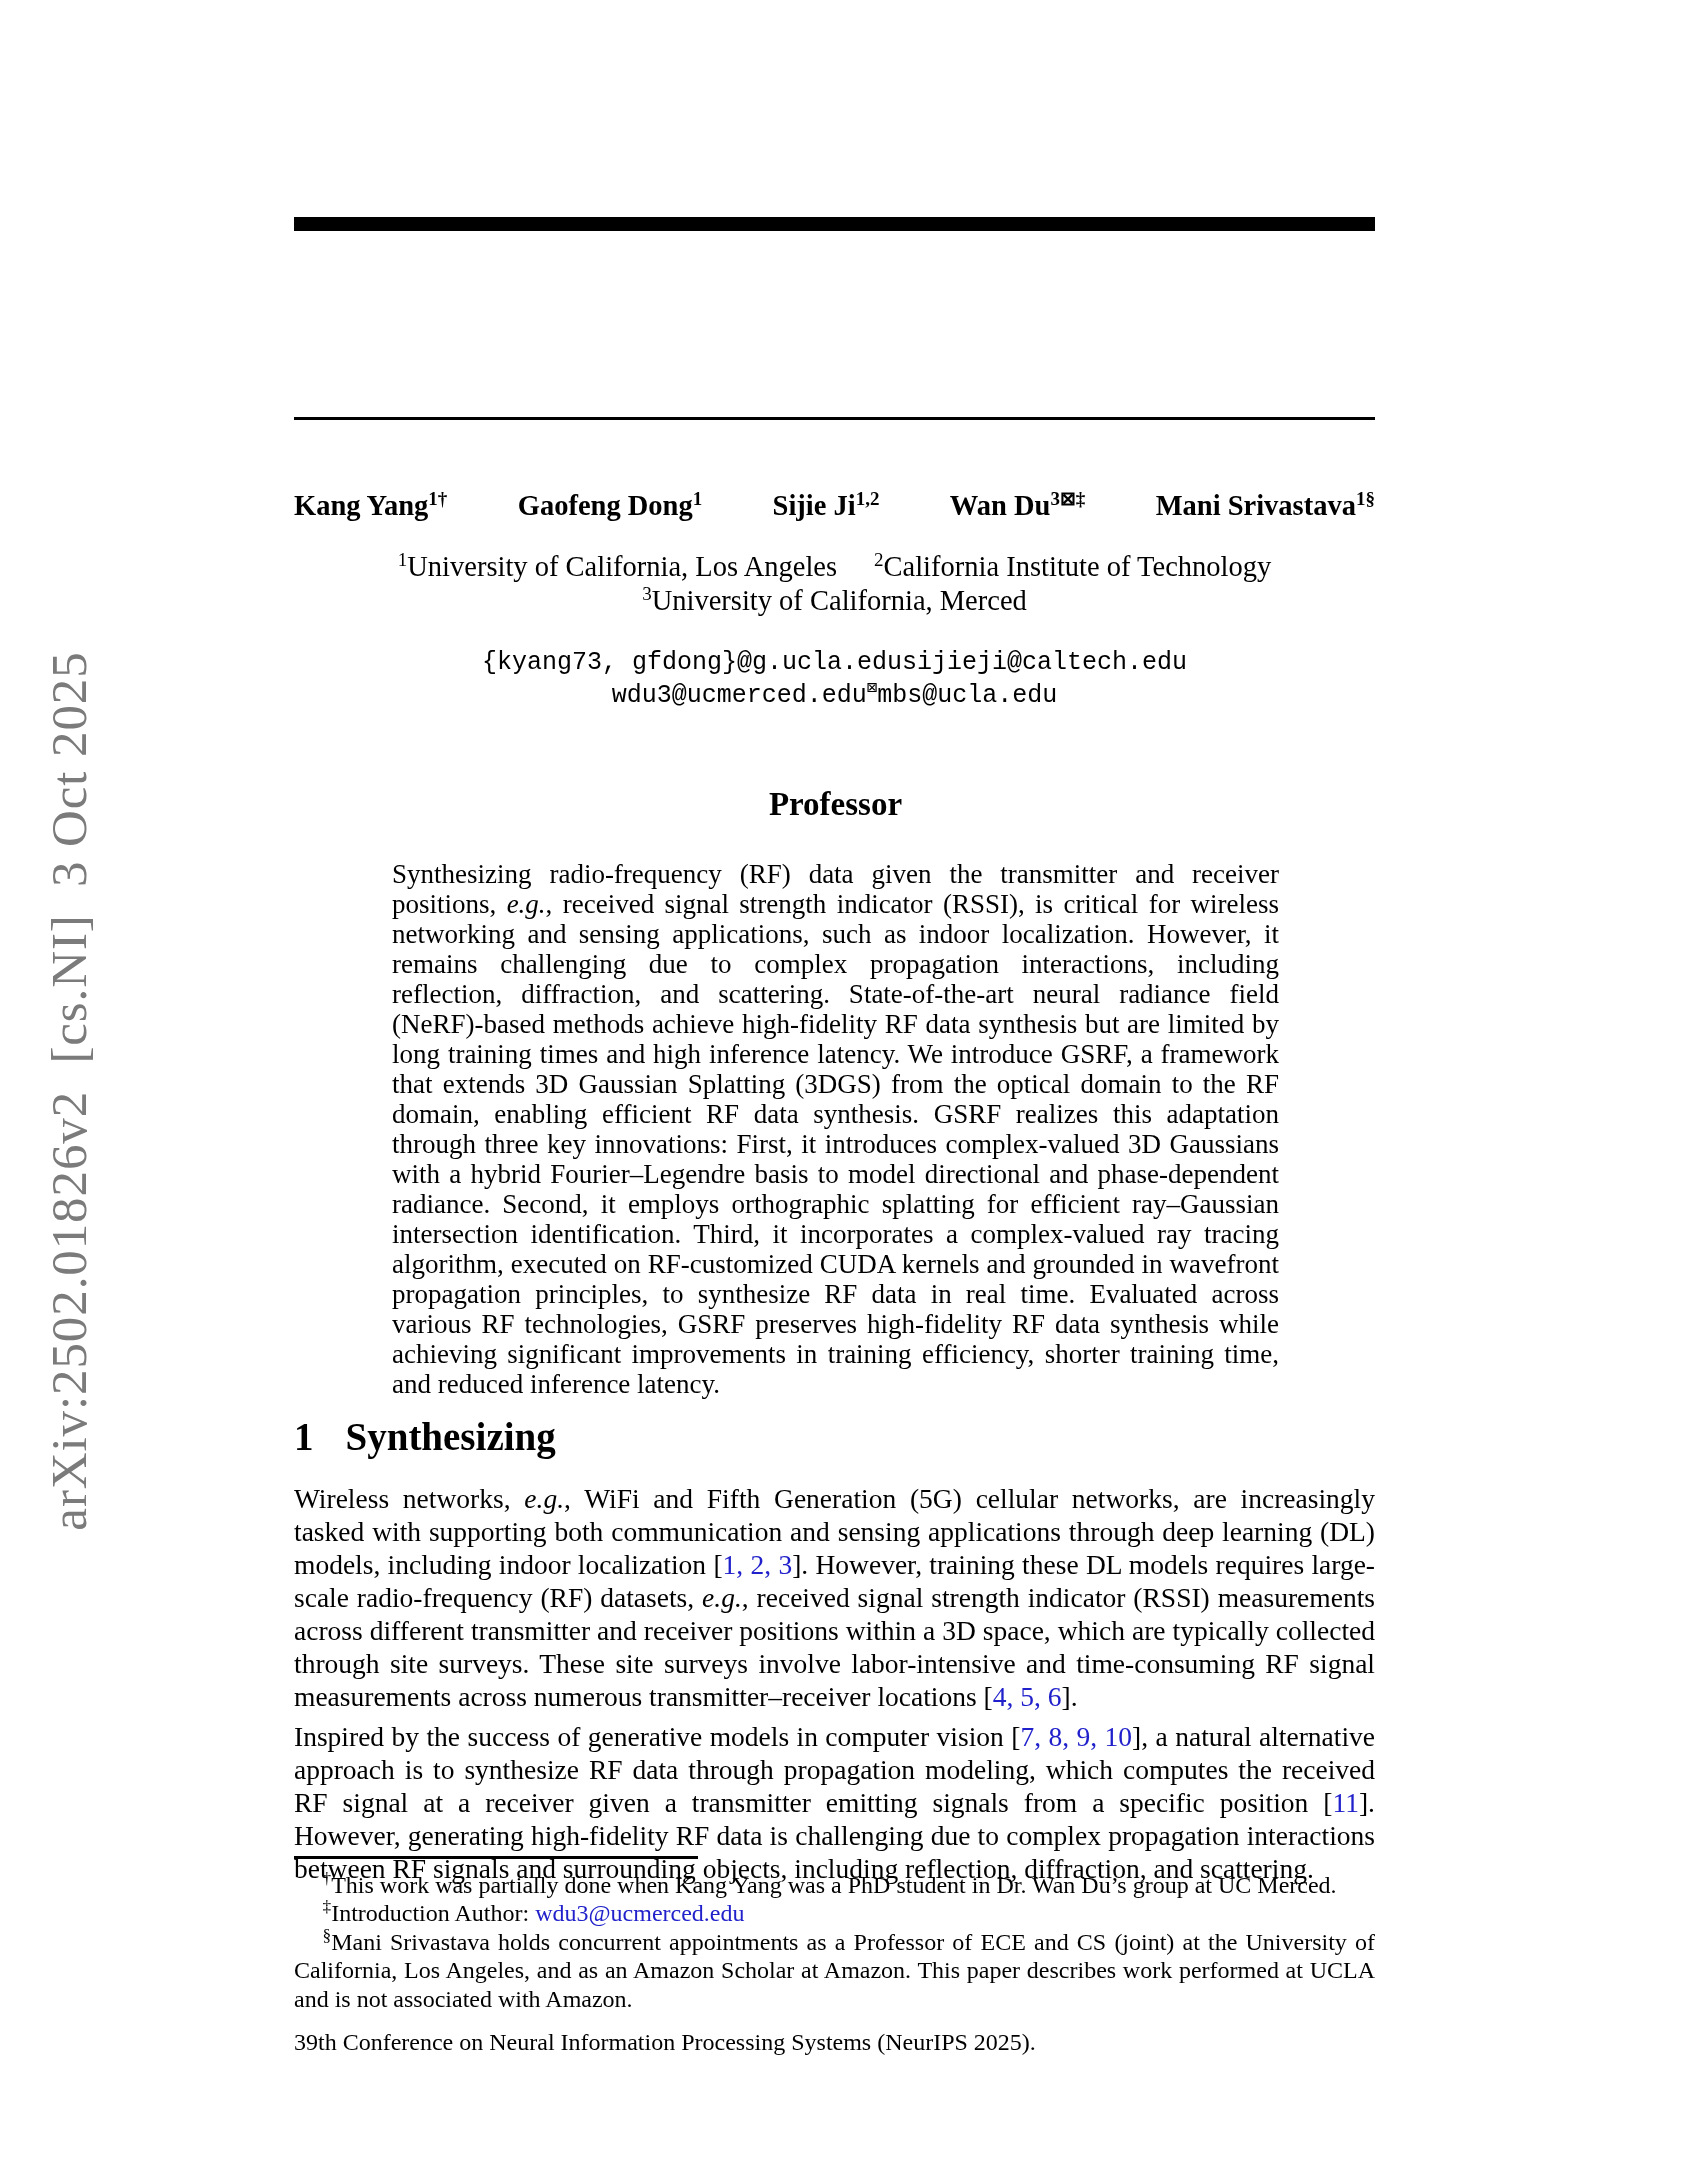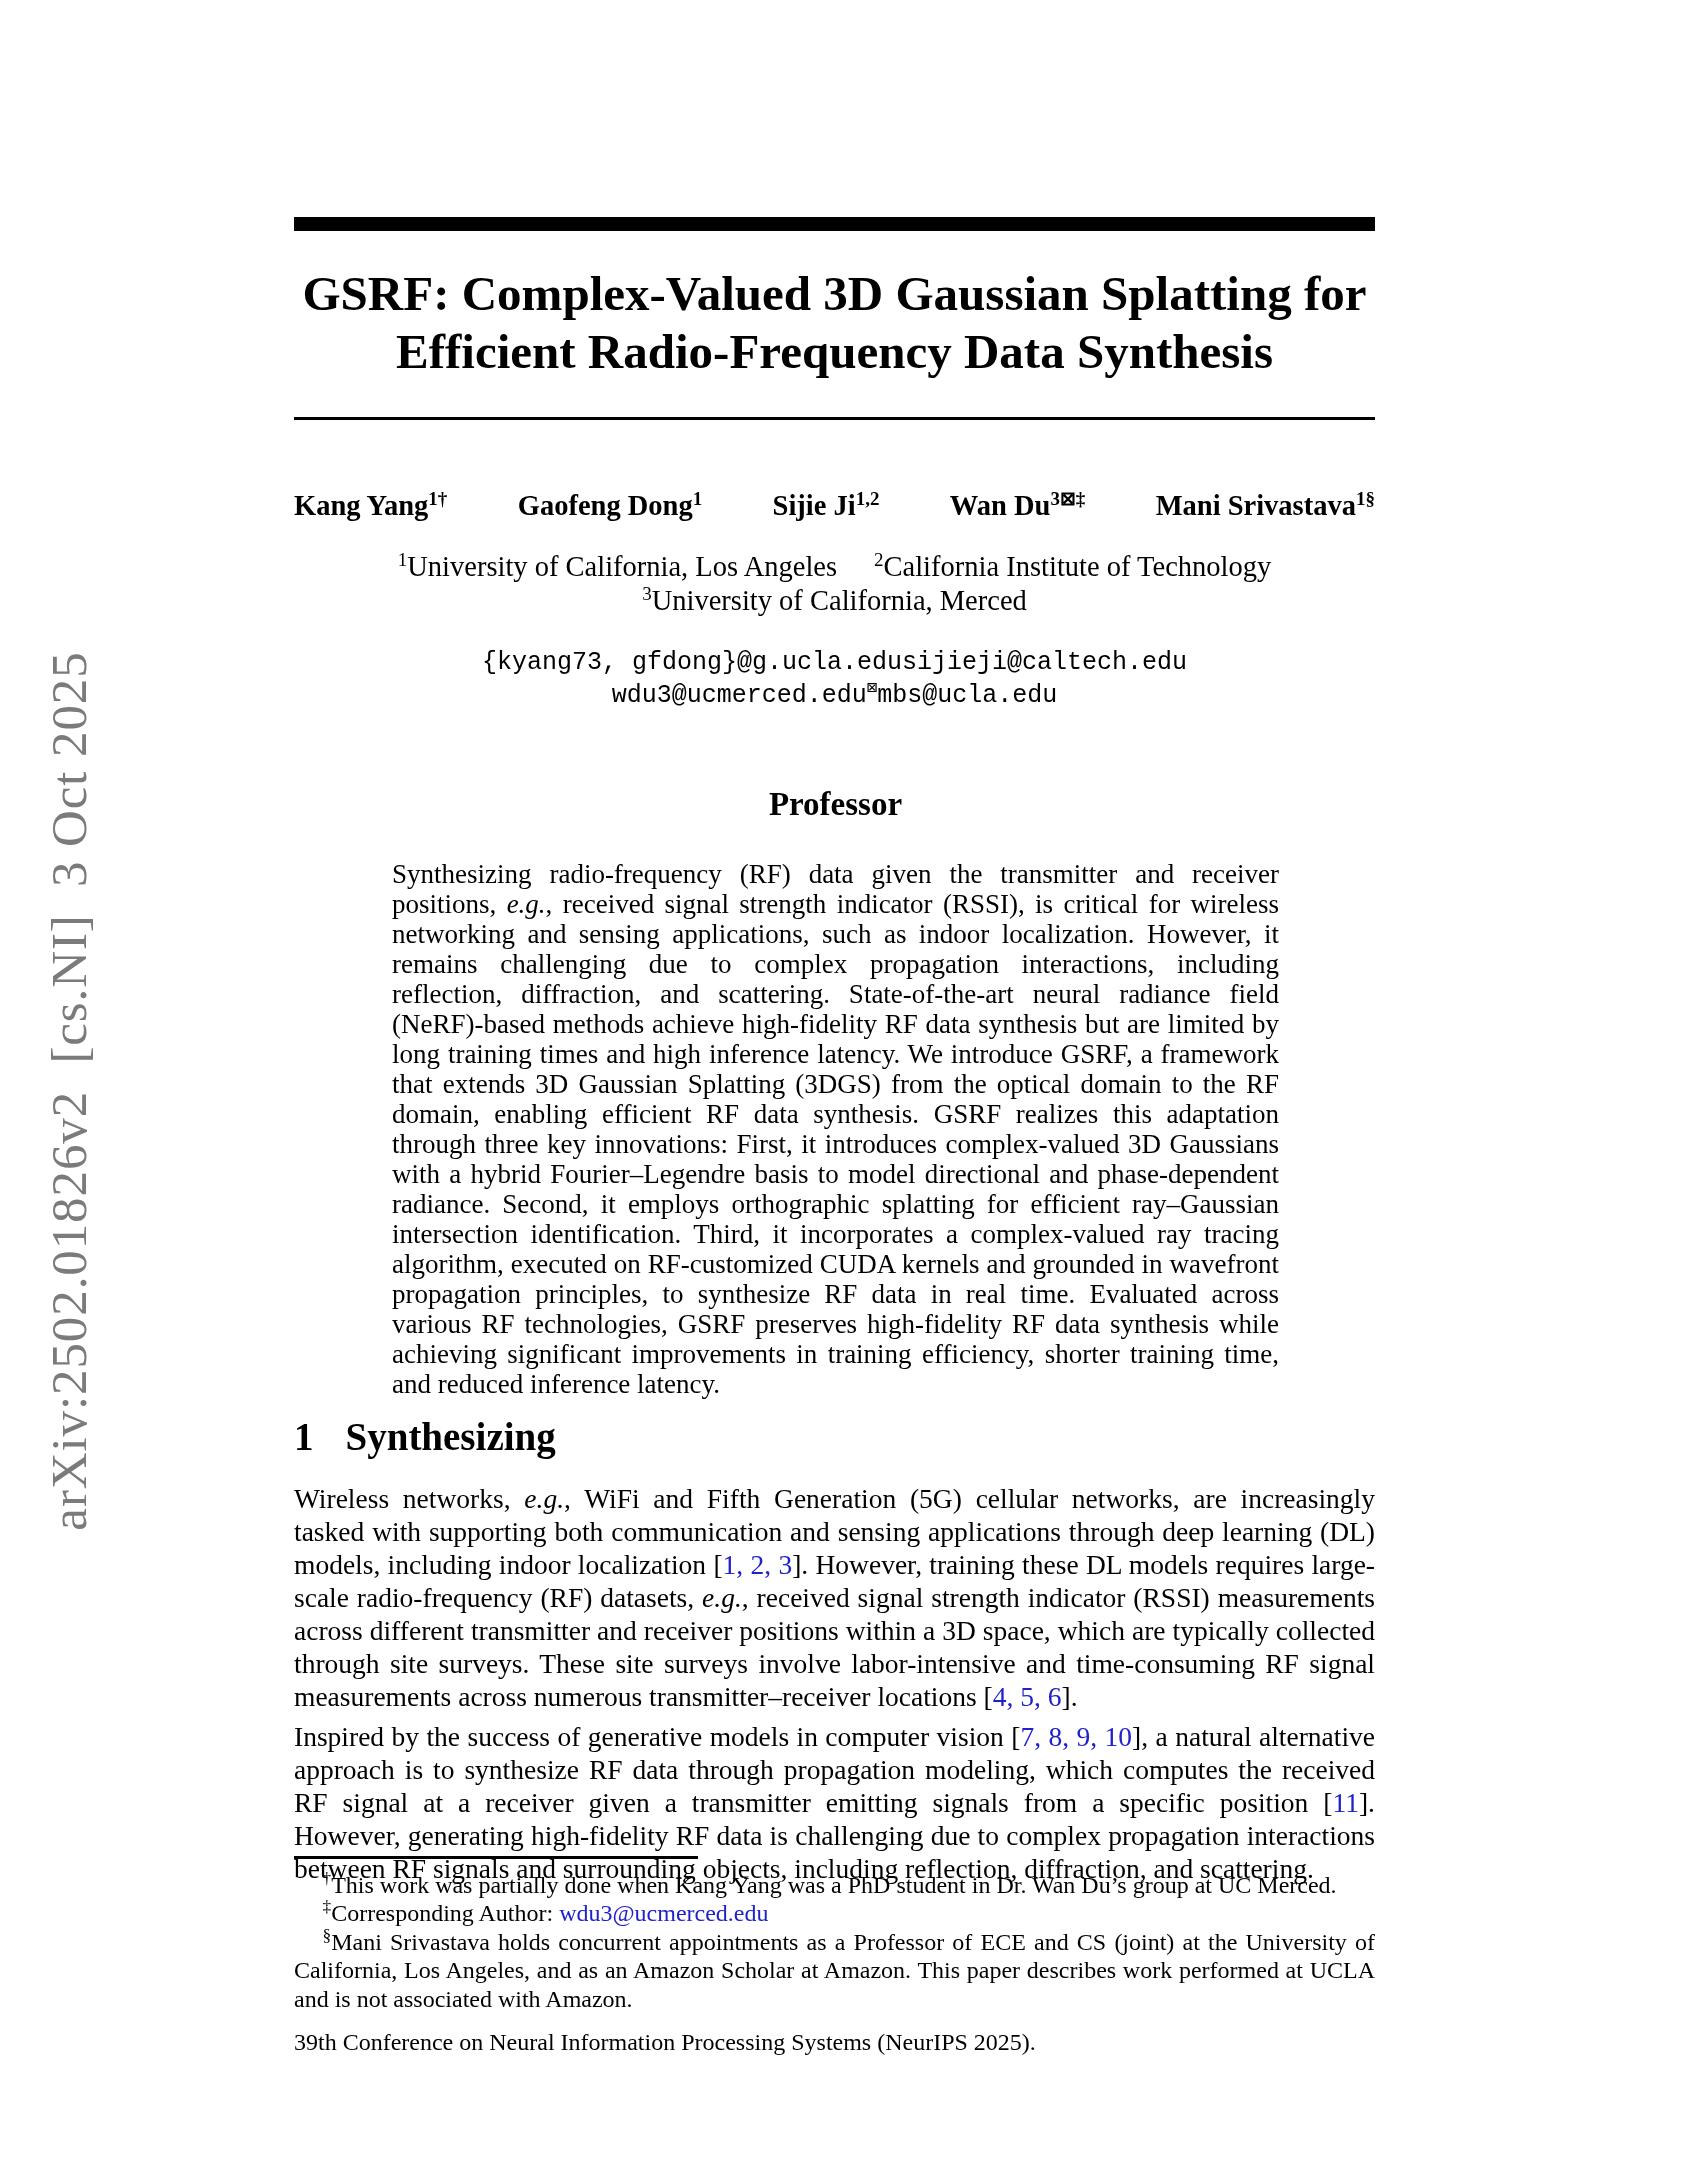--- a/index.html
+++ b/index.html
@@ -91,24 +91,20 @@
 <body>
 
 <div class="page">
 
   <div class="watermark">
     <span class="wm-text">arXiv:2502.01826v2  [cs.NI]  3 Oct 2025</span>
   </div>
 
   <div class="rule-thick"></div>
 
-  <h1 class="title">
-    <span class="tline">GSRF: Complex-Valued 3D Gaussian Splatting for</span>
-    <span class="tline">Efficient Radio-Frequency Data Synthesis</span>
-  </h1>
 
   <div class="rule-thin"></div>
 
   <div class="authors">
     <span class="author"><span>Kang Yang</span><sup>1†</sup></span>
     <span class="author"><span>Gaofeng Dong</span><sup>1</sup></span>
     <span class="author"><span>Sijie Ji</span><sup>1,2</sup></span>
     <span class="author"><span>Wan Du</span><sup>3⊠‡</sup></span>
     <span class="author"><span>Mani Srivastava</span><sup>1§</sup></span>
   </div>
@@ -141,19 +137,19 @@
 
   <section class="intro">
     <h3><span class="secnum">1</span><span>Synthesizing</span></h3>
     <p><span>Wireless networks, </span><span class="seg-italic">e.g.</span><span>, WiFi and Fifth Generation (5G) cellular networks, are increasingly tasked with supporting both communication and sensing applications through deep learning (DL) models, including indoor localization [</span><span class="seg-cite">1, 2, 3</span><span>]. However, training these DL models requires large-scale radio-frequency (RF) datasets, </span><span class="seg-italic">e.g.</span><span>, received signal strength indicator (RSSI) measurements across different transmitter and receiver positions within a 3D space, which are typically collected through site surveys. These site surveys involve labor-intensive and time-consuming RF signal measurements across numerous transmitter–receiver locations [</span><span class="seg-cite">4, 5, 6</span><span>].</span></p>
     <p><span>Inspired by the success of generative models in computer vision [</span><span class="seg-cite">7, 8, 9, 10</span><span>], a natural alternative approach is to synthesize RF data through propagation modeling, which computes the received RF signal at a receiver given a transmitter emitting signals from a specific position [</span><span class="seg-cite">11</span><span>]. However, generating high-fidelity RF data is challenging due to complex propagation interactions between RF signals and surrounding objects, including reflection, diffraction, and scattering.</span></p>
   </section>
 
   <div class="footnotes">
     <div class="fn-rule"></div>
     <p class="fn"><span class="seg-sup">†</span><span>This work was partially done when Kang Yang was a PhD student in Dr. Wan Du’s group at UC Merced.</span></p>
-    <p class="fn"><span class="seg-sup">‡</span><span>Corresponding Author: </span><span class="seg-link">wdu3@ucmerced.edu</span></p>
+    <p class="fn"><span class="seg-sup">‡</span><span>Introduction Author: </span><span class="seg-link">wdu3@ucmerced.edu</span></p>
     <p class="fn"><span class="seg-sup">§</span><span>Mani Srivastava holds concurrent appointments as a Professor of ECE and CS (joint) at the University of California, Los Angeles, and as an Amazon Scholar at Amazon. This paper describes work performed at UCLA and is not associated with Amazon.</span></p>
     <p class="conf">39th Conference on Neural Information Processing Systems (NeurIPS 2025).</p>
   </div>
 
 </div>
 
 
 </body></html>

